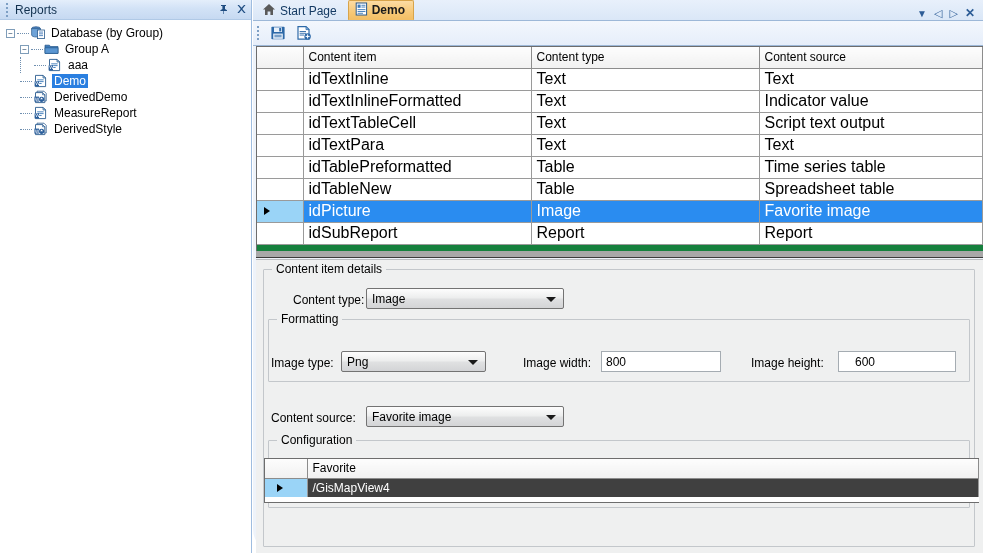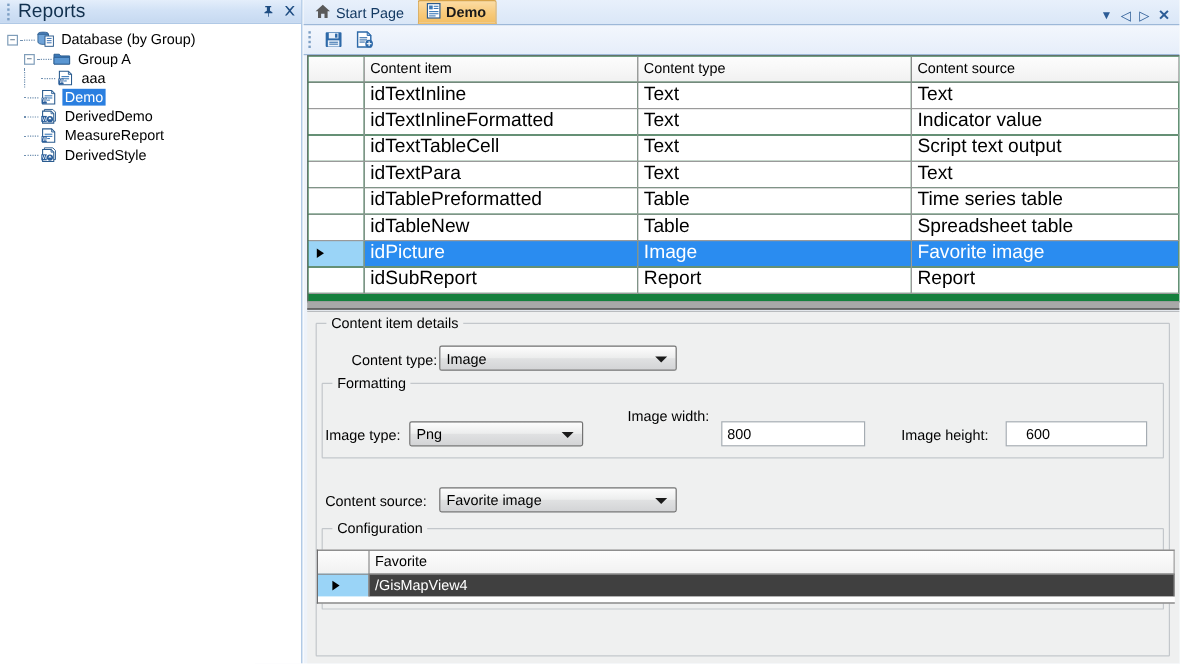--- a/index.html
+++ b/index.html
@@ -27,21 +27,21 @@
     background: linear-gradient(to bottom, #e4eefb 0%, #d2e2f6 45%, #c6d9f1 100%);
     border-bottom: 1px solid #b0c9e6;
     display: flex; align-items: center;
   }
   .grip-dots {
     width: 8px; height: 14px; margin-left: 3px; margin-right: 2px;
     display: flex; flex-direction: column; justify-content: center; gap: 2px; align-items: center;
   }
   .grip-dots i { display:block; width:2px; height:2px; background:#7d9fc4; }
   #reports-title {
-    font-size: 16px; color: #12314f; padding-left: 2px; flex: 1;
+    font-size: 12px; color: #12314f; padding-left: 2px; flex: 1;
   }
   .hdr-btn {
     width: 16px; height: 16px; margin-right: 2px;
     display: flex; align-items: center; justify-content: center;
     color: #1f4d82;
   }
   #reports-tree {
     position: absolute; left: 0; top: 21px; right: 1px; bottom: 0;
     background: #fff;
     padding: 4px 0 0 6px;
@@ -57,20 +57,21 @@
   }
   .dots { width: 12px; height: 1px; border-top: 1px dotted #6f8fb0; flex: 0 0 auto; margin-right:1px;}
   .vline { width: 1px; align-self: stretch; border-left: 1px dotted #6f8fb0; margin-right:0; flex:0 0 auto;}
   .indent { flex: 0 0 auto; }
   .icn { width:16px; height:14px; margin-right:3px; flex:0 0 auto; display:inline-block; }
 
   
   #main {
     position: absolute; left: 253px; top: 0; right: 0; bottom: 0;
     background: #eef3fa;
+    border-radius: 24px;
   }
   #tabstrip {
     position: relative; height: 21px;
     background: linear-gradient(to bottom, #e8f0fb 0%, #dae7f7 100%);
     display: flex; align-items: flex-end;
     border-bottom: 1px solid #9db8d8;
   }
   .tab {
     height: 20px; display: flex; align-items: center; gap: 4px;
     padding: 0 8px 0 6px; font-size: 12px;
@@ -481,21 +482,21 @@
       <div class="group" style="left:12px; top:59px; right:13px; height:63px;">
         <span class="legend">Formatting</span>
       </div>
 
       <span class="fld-label" style="position:absolute; left:15px; top:96px;">Image type:</span>
       <div class="combo" style="position:absolute; left:85px; top:91px; width:145px;">
         <span>Png</span>
         <span class="arrow"></span>
       </div>
 
-      <span class="fld-label" style="position:absolute; left:267px; top:80px;">Image width:</span>
+      <span class="fld-label" style="position:absolute; left:267px; top:96px;">Image width:</span>
       <div class="txtbox" style="position:absolute; left:345px; top:91px; width:120px;">
         <span>800</span>
       </div>
 
       <span class="fld-label" style="position:absolute; left:495px; top:96px;">Image height:</span>
       <div class="txtbox" style="position:absolute; left:582px; top:91px; width:118px;padding-left:16px;">
         <span>600</span>
       </div>
 
       <span class="fld-label" style="position:absolute; left:15px; top:151px;">Content source:</span>

